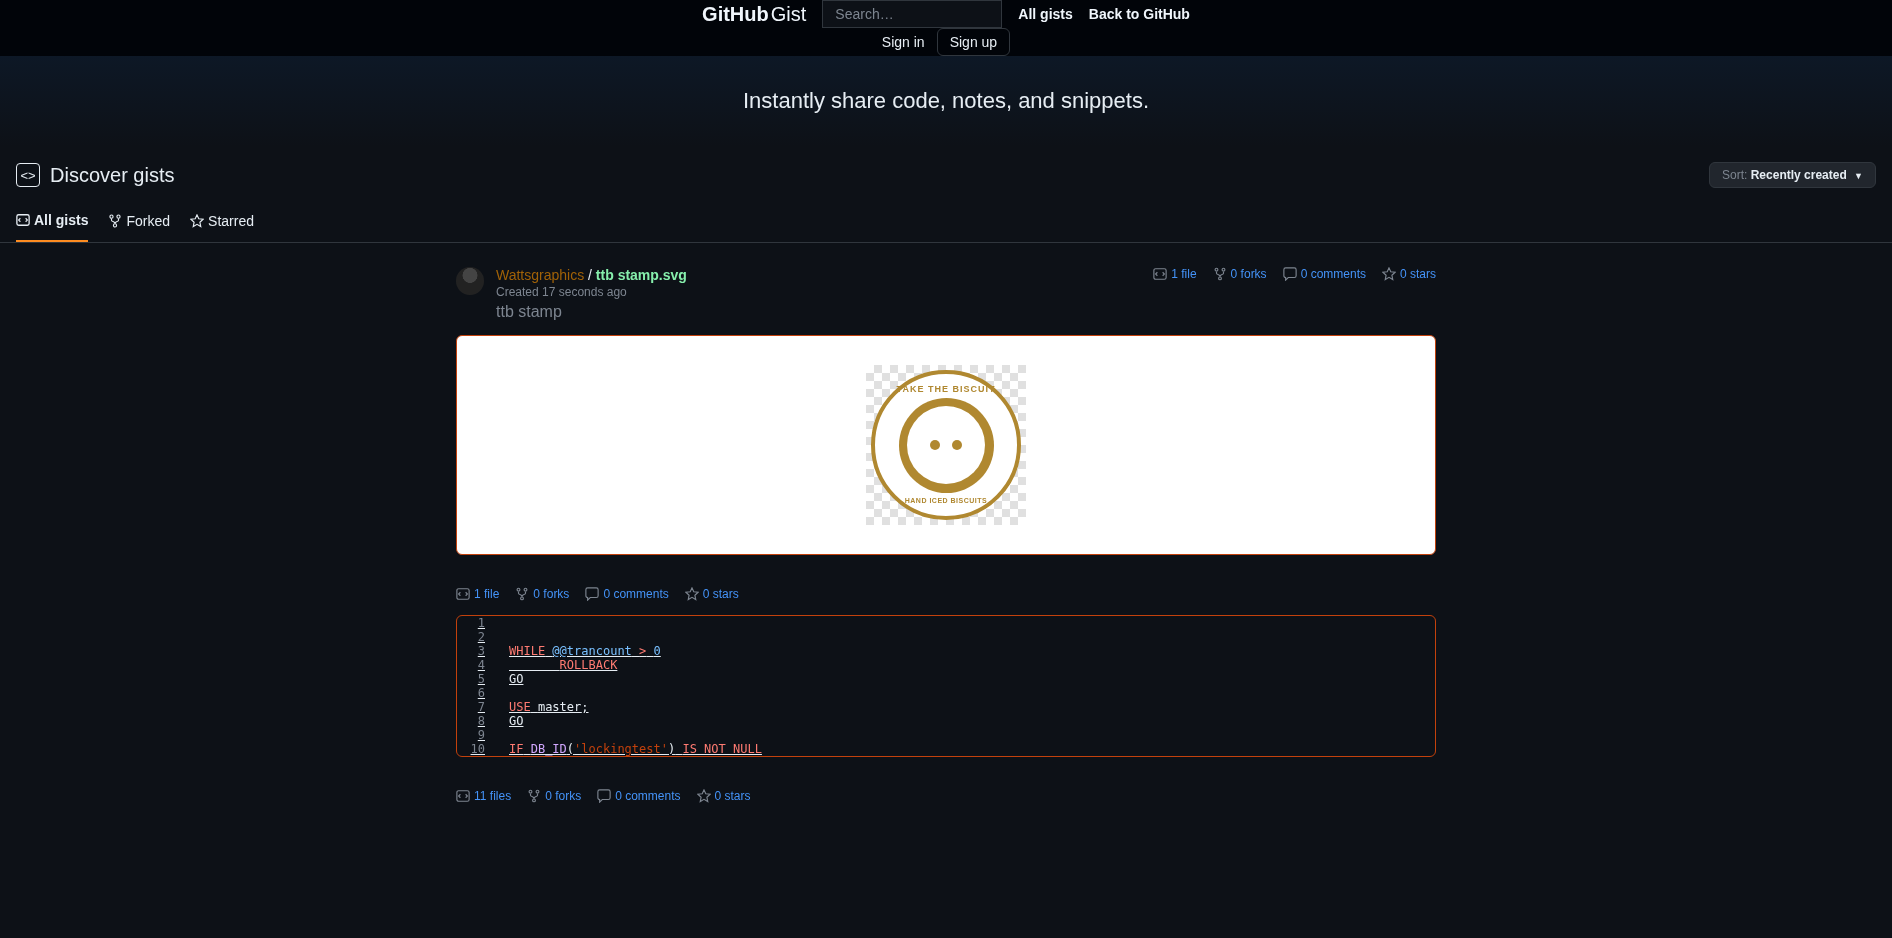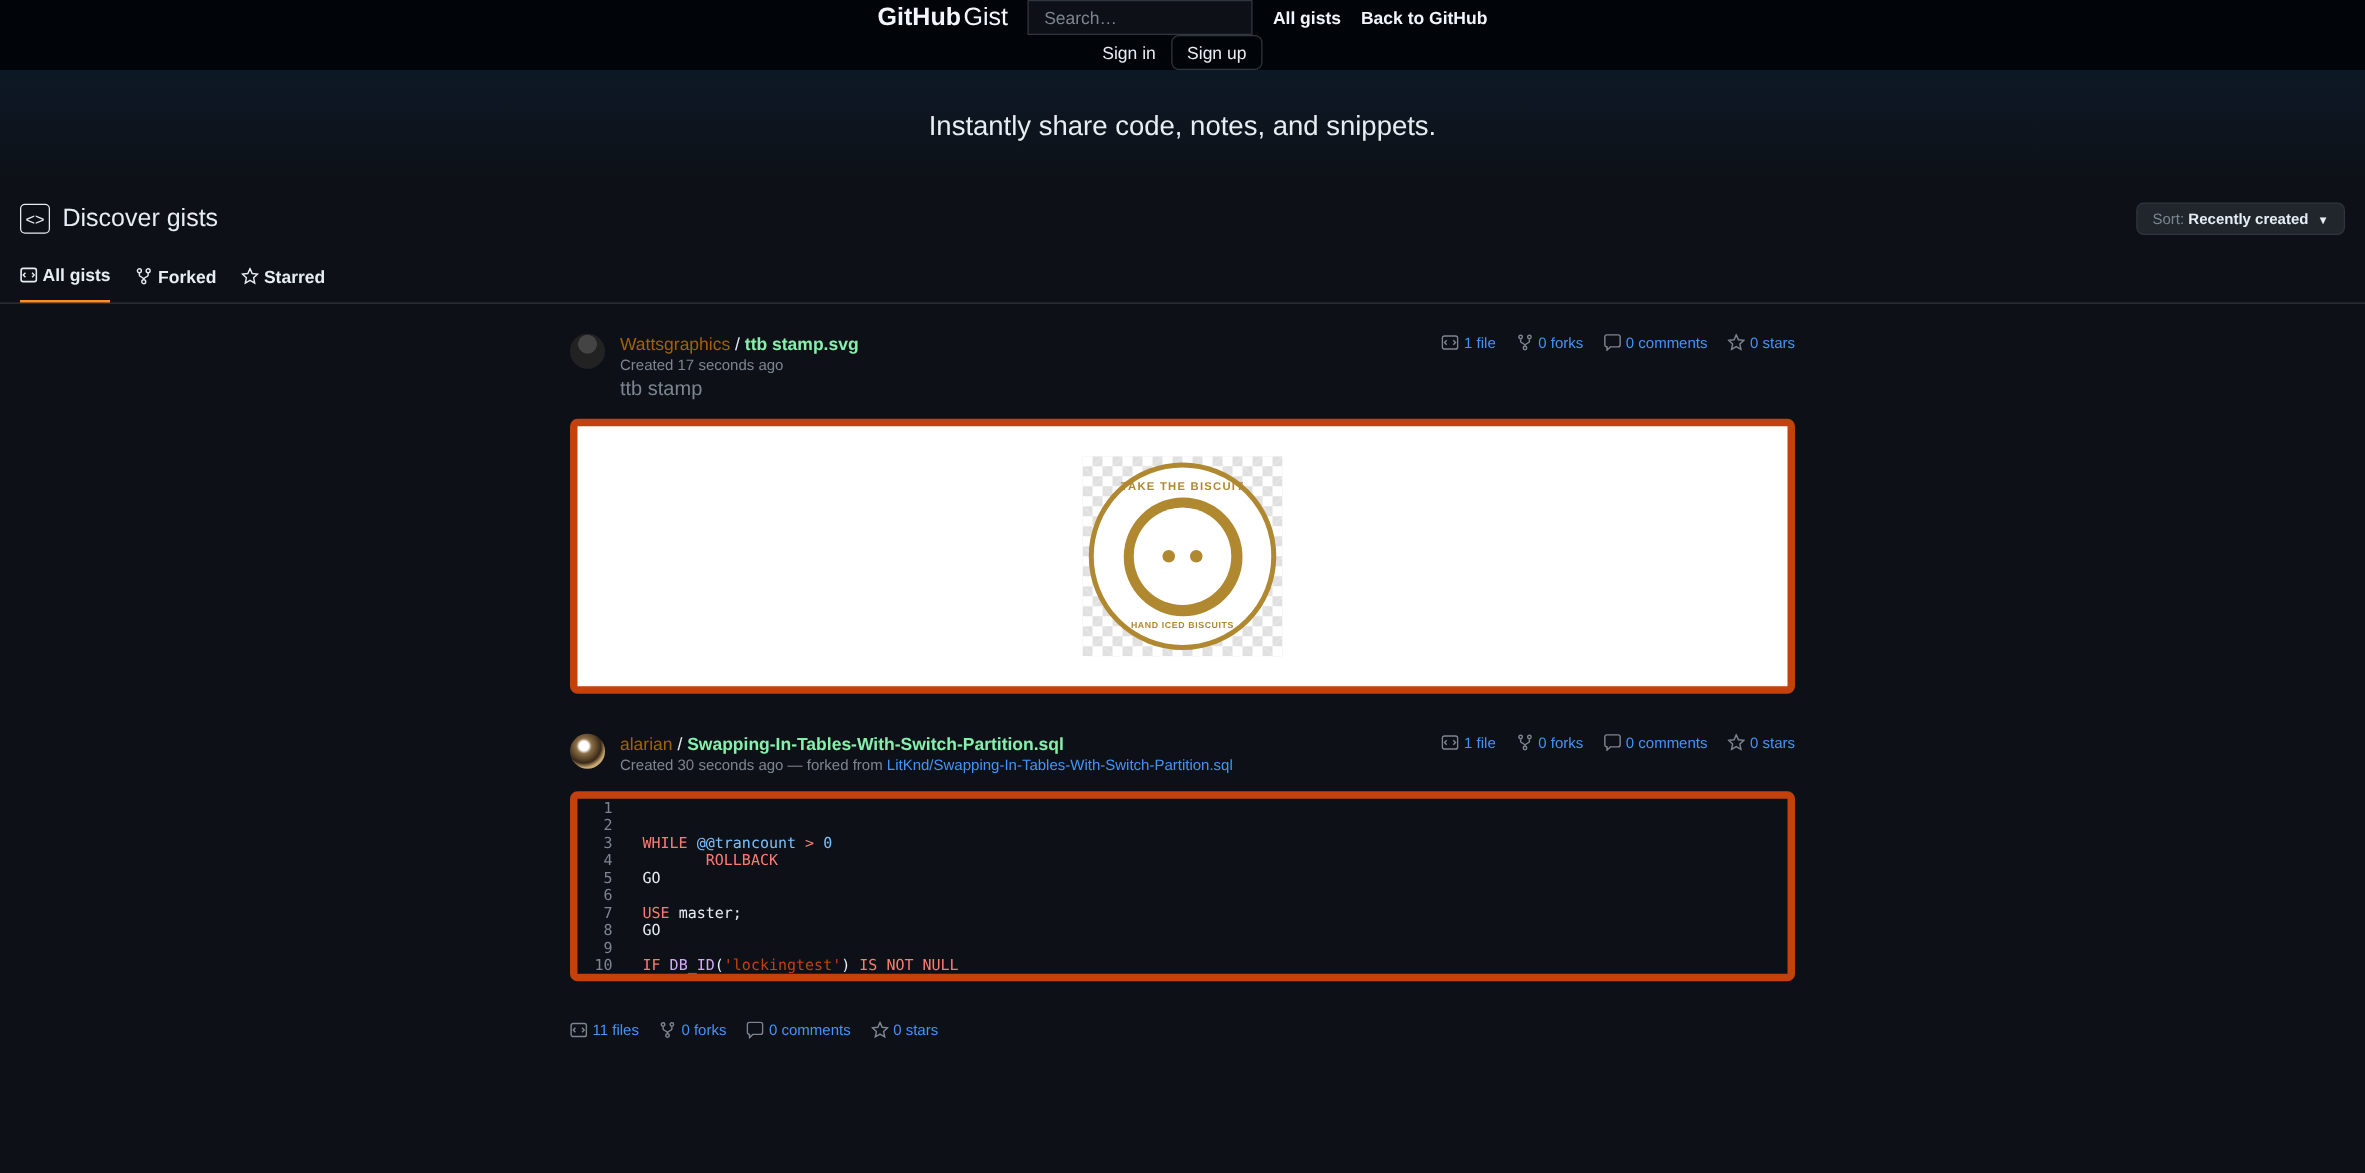--- a/index.html
+++ b/index.html
@@ -121,21 +121,20 @@
   border-bottom: 1px solid #30363d;
 }
 .tab {
   padding: 8px 0 12px 0;
   color: #e6edf3;
   cursor: pointer;
   display: flex;
   align-items: center;
   gap: 4px;
   font-size: 14px;
-  font-weight: bold;
 }
 .tab.active { border-bottom: 2px solid #fd8c21; font-weight: 600; }
 .tab .icon { width: 14px; height: 14px; display: inline-flex; }
 
 
 .gist-list { max-width: 1012px; margin: 0 auto; padding: 24px 16px; }
 .gist {
   margin-bottom: 32px;
 }
 .gist-header {
@@ -167,23 +166,24 @@
   gap: 16px;
   color: #7d8590;
   font-size: 12px;
 }
 .gist-stat { display: flex; align-items: center; gap: 4px; }
 .gist-stat svg { width: 14px; height: 14px; fill: #7d8590; }
 
 
 .preview {
   margin-top: 14px;
-  border: 6px solid #c2410c;
+  border: 1px solid #c2410c;
   border-radius: 6px;
   overflow: hidden;
+  text-decoration: underline;
 }
 .preview-svg {
   background: #fff;
   height: 220px;
   display: flex;
   align-items: center;
   justify-content: center;
 }
 .biscuit-stamp {
   width: 160px; height: 160px;
@@ -382,33 +382,20 @@
               </div>
             </div>
           <span class="stamp-text-bot">HAND ICED BISCUITS</span>
         </div>
       </div>
     </div>
   </article>
 
   <article class="gist">
     <div class="gist-header">
-      <div class="gist-header-left">
-        <div class="avatar dog"></div>
-        <div>
-          <div class="gist-title">
-            <a class="user">alarian</a>
-            <span class="sep"> / </span>
-            <a class="file">Swapping-In-Tables-With-Switch-Partition.sql</a>
-          </div>
-          <div class="gist-meta">
-            <span>Created 30 seconds ago — forked from </span><a>LitKnd/Swapping-In-Tables-With-Switch-Partition.sql</a>
-          </div>
-        </div>
-      </div>
       <div class="gist-stats">
         <a class="gist-stat">
             <svg viewBox="0 0 16 16">
               <rect x="1" y="2" width="14" height="12" rx="2" fill="none" stroke="#7d8590" stroke-width="1.3"></rect>
               <path d="M5 6l-2 2 2 2M11 6l2 2-2 2" stroke="#7d8590" stroke-width="1.3" fill="none"></path>
             </svg>
             <span>1 file</span>
           </a>
         <a class="gist-stat">
             <svg viewBox="0 0 16 16">

